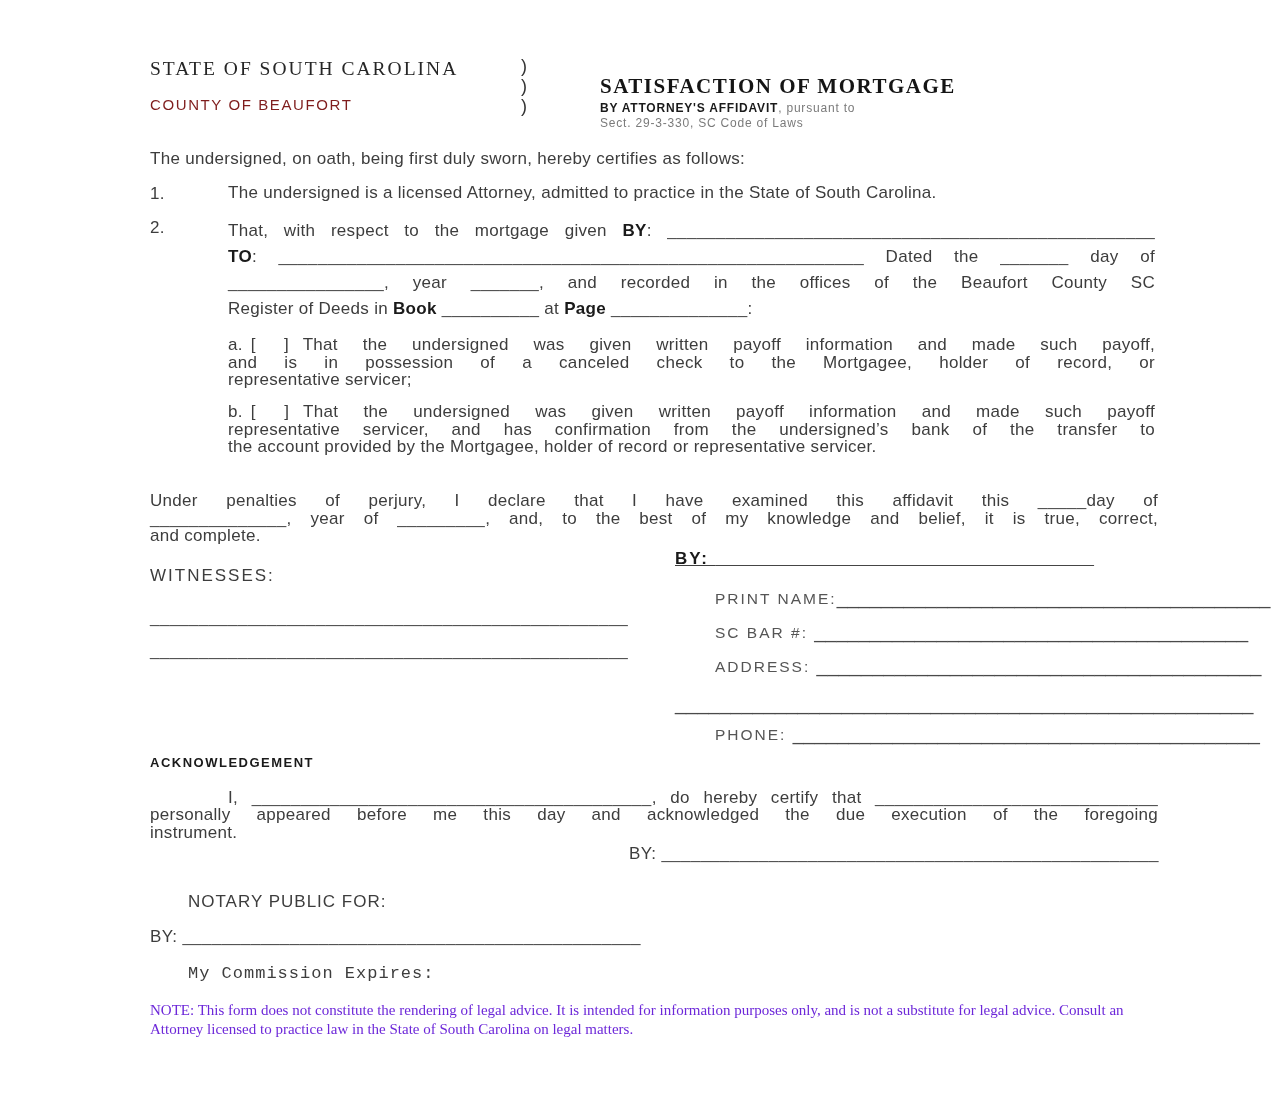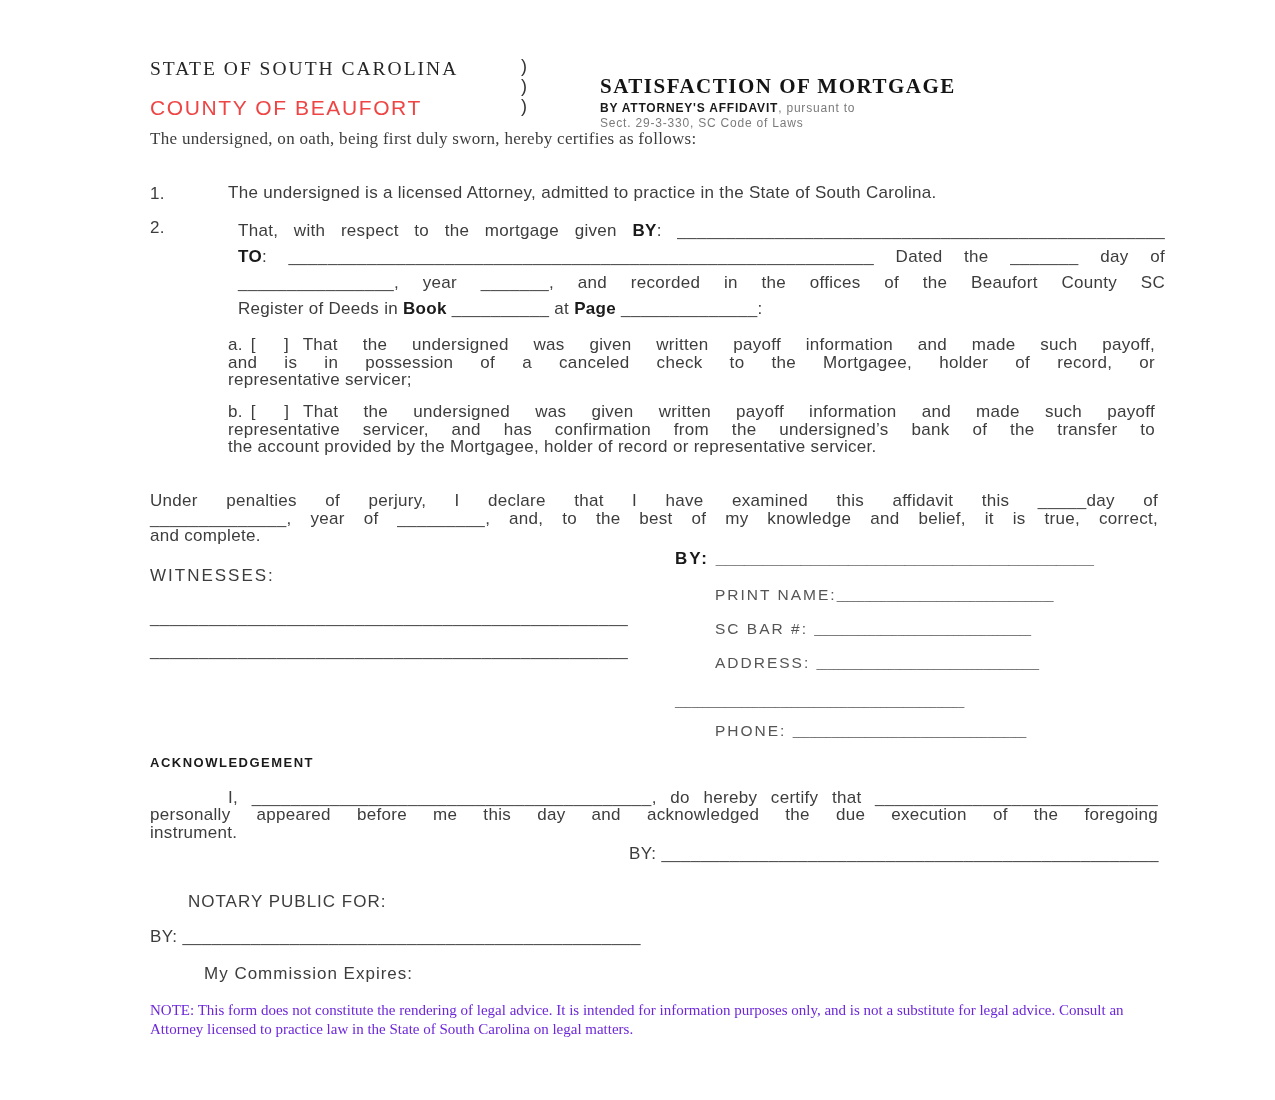--- a/index.html
+++ b/index.html
@@ -1,36 +1,36 @@
 <!DOCTYPE html>
 <html><head>
 <meta charset="utf-8">
 <style>
   html,body{margin:0;padding:0;background:#ffffff;}
   .doc{position:relative;width:1275px;height:1100px;background:#ffffff;overflow:hidden;
        font-family:"Liberation Sans","DejaVu Sans",sans-serif;color:#3d3d3d;}
   .abs{position:absolute;}
   .serif{font-family:"Liberation Serif","DejaVu Serif",serif;}
   .body-text{font-size:17px;letter-spacing:0.3px;line-height:17.5px;}
-  .wide{line-height:26px;margin-left:10px;}
+  .wide{line-height:26px;}
   .jl{text-align:justify;text-align-last:justify;}
   .b{font-weight:700;color:#1a1a1a;}
   .blank{white-space:nowrap;color:#4a4a4a;}
   .cb{margin:0 12px 0 8px;letter-spacing:2px;}
   .state{left:150px;top:58px;font-size:19.5px;letter-spacing:2px;color:#262626;}
   .parens{left:521px;top:56px;font-size:18px;line-height:20px;color:#333;}
   .parens span{display:block;}
-  .county{left:150px;top:96px;font-size:21px;letter-spacing:1.6px;color:#ef4444;}
+  .county{left:150px;top:96px;font-size:15px;letter-spacing:1.6px;color:#7f1d1d;}
   .title{left:600px;top:74px;font-size:21px;font-weight:700;letter-spacing:1.5px;color:#141414;}
   .subtitle{left:600px;top:101px;font-size:12px;line-height:15px;letter-spacing:0.8px;}
   .gray{color:#7a7a7a;}
   .num{font-size:17px;letter-spacing:0.3px;}
   .sig-by-label{font-size:17px;letter-spacing:2px;}
   .rlabel{font-size:15.5px;letter-spacing:2px;color:#555;margin-left:40px;}
-  .rblank{font-size:10px;}
+  .rblank{font-size:20px;}
   .caps-label{font-size:17px;letter-spacing:2px;color:#3d3d3d;}
   .ack-head{font-size:13px;letter-spacing:1.5px;}
   .notary-label{font-size:17px;letter-spacing:1px;}
   .note{left:150px;top:993px;width:990px;font-size:15px;line-height:19px;color:#6d28d9;margin-top:8px;}
   .indent{text-indent:78px;}
 </style>
 </head>
 <body>
 
 <div class="doc">
@@ -41,21 +41,21 @@
     <span>)</span>
     <span>)</span>
   </div>
   <div class="abs county">COUNTY OF BEAUFORT</div>
   <div class="abs serif title">SATISFACTION OF MORTGAGE</div>
   <div class="abs subtitle">
     <div><span class="b">BY ATTORNEY'S AFFIDAVIT</span><span class="gray">, pursuant to</span></div>
     <div class="gray">Sect. 29-3-330, SC Code of Laws</div>
   </div>
 
-  <div class="abs body-text" style="left:150px;top:130px;width:1010px;font-family:Liberation Serif, serif;">The undersigned, on oath, being first duly sworn, hereby certifies as follows:</div>
+  <div class="abs body-text" style="left:150px;top:150px;width:1010px;">The undersigned, on oath, being first duly sworn, hereby certifies as follows:</div>
 
   <div class="abs num" style="left:150px;top:184px;">1.</div>
   <div class="abs body-text" style="left:228px;top:184px;width:927px;">The undersigned is a licensed Attorney, admitted to practice in the State of South Carolina.</div>
 
   <div class="abs num" style="left:150px;top:218px;">2.</div>
   <div class="abs body-text wide" style="left:228px;top:218px;width:927px;">
     <div class="jl"><span>That, with respect to the mortgage given </span><span class="b">BY</span><span>: </span><span class="blank">__________________________________________________</span></div>
     <div class="jl"><span class="b">TO</span><span>: </span><span class="blank">____________________________________________________________</span><span> Dated the </span><span class="blank">_______</span><span> day of</span></div>
     <div class="jl"><span class="blank">________________</span><span>, year </span><span class="blank">_______</span><span>, and recorded in the offices of the Beaufort County SC</span></div>
     <div><span>Register of Deeds in </span><span class="b">Book</span><span> </span><span class="blank">__________</span><span> at </span><span class="b">Page</span><span> </span><span class="blank">______________</span><span>:</span></div>
@@ -72,21 +72,21 @@
     <div class="jl">representative servicer, and has confirmation from the undersigned’s bank of the transfer to</div>
     <div>the account provided by the Mortgagee, holder of record or representative servicer.</div>
   </div>
 
   <div class="abs body-text" style="left:150px;top:492px;width:1008px;">
     <div class="jl"><span>Under penalties of perjury, I declare that I have examined this affidavit this </span><span class="blank">_____</span><span>day of</span></div>
     <div class="jl"><span class="blank">______________</span><span>, year of </span><span class="blank">_________</span><span>, and, to the best of my knowledge and belief, it is true, correct,</span></div>
     <div>and complete.</div>
   </div>
 
-  <div class="abs" style="left:675px;top:549px;"><span class="b sig-by-label">BY: </span><span class="b blank" style="font-size:17px;">________________________________________</span></div>
+  <div class="abs" style="left:675px;top:549px;text-decoration:underline;"><span class="b sig-by-label">BY: </span><span class="b blank" style="font-size:17px;">________________________________________</span></div>
 
   <div class="abs caps-label" style="left:150px;top:566px;">WITNESSES:</div>
   <div class="abs body-text" style="left:150px;top:609px;"><span class="blank">_________________________________________________</span></div>
   <div class="abs body-text" style="left:150px;top:642px;"><span class="blank">_________________________________________________</span></div>
 
   <div class="abs" style="left:675px;top:586px;"><span class="rlabel">PRINT NAME:</span><span class="blank rblank">_______________________________________</span></div>
   <div class="abs" style="left:675px;top:620px;"><span class="rlabel">SC BAR #: </span><span class="blank rblank">_______________________________________</span></div>
   <div class="abs" style="left:675px;top:654px;"><span class="rlabel">ADDRESS: </span><span class="blank rblank">________________________________________</span></div>
   <div class="abs" style="left:675px;top:692px;"><span class="blank rblank">____________________________________________________</span></div>
   <div class="abs" style="left:675px;top:722px;"><span class="rlabel">PHONE: </span><span class="blank rblank">__________________________________________</span></div>
@@ -97,17 +97,17 @@
   <div class="abs body-text" style="left:150px;top:806px;width:1008px;">
     <div class="jl">personally appeared before me this day and acknowledged the due execution of the foregoing</div>
     <div>instrument.</div>
   </div>
 
   <div class="abs body-text" style="left:629px;top:845px;"><span>BY: </span><span class="blank">___________________________________________________</span></div>
 
 
   <div class="abs body-text" style="left:150px;top:928px;"><span>BY: </span><span class="blank">_______________________________________________</span></div>
   <div class="abs notary-label" style="left:188px;top:892px;">NOTARY PUBLIC FOR:</div>
-  <div class="abs notary-label" style="left:204px;top:964px;">My Commission Expires:</div>
+  <div class="abs notary-label" style="left:188px;top:964px;font-family:Liberation Mono, monospace;">My Commission Expires:</div>
 
   <div class="abs serif note">NOTE: This form does not constitute the rendering of legal advice.  It is intended for information purposes only, and is not a substitute for legal advice.  Consult an Attorney licensed to practice law in the State of South Carolina on legal matters.</div>
 
 </div>
 
 </body></html>

